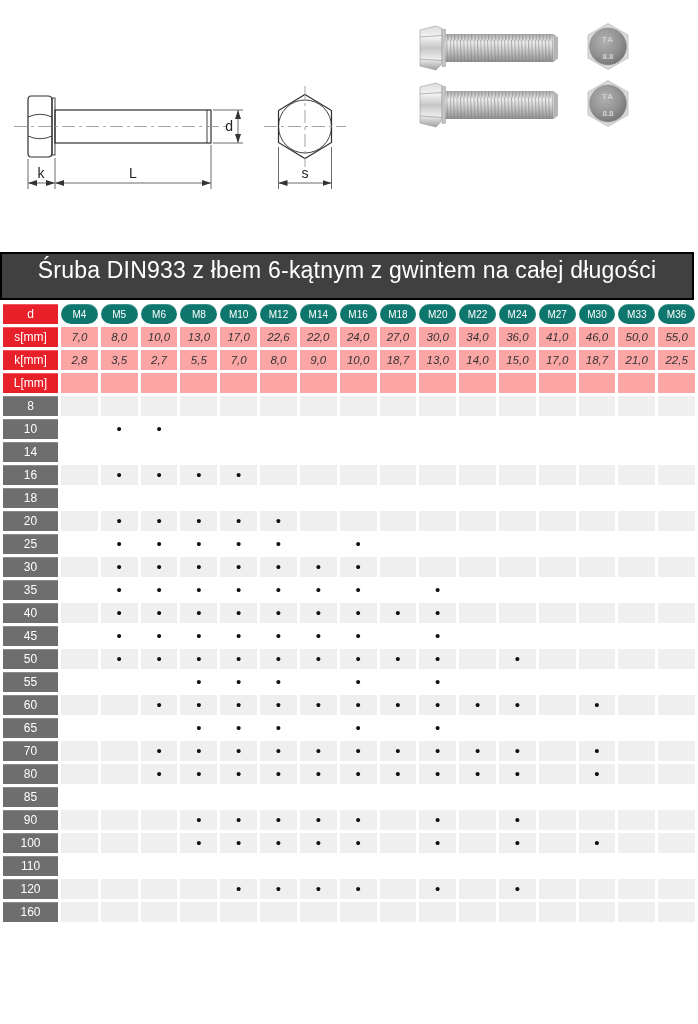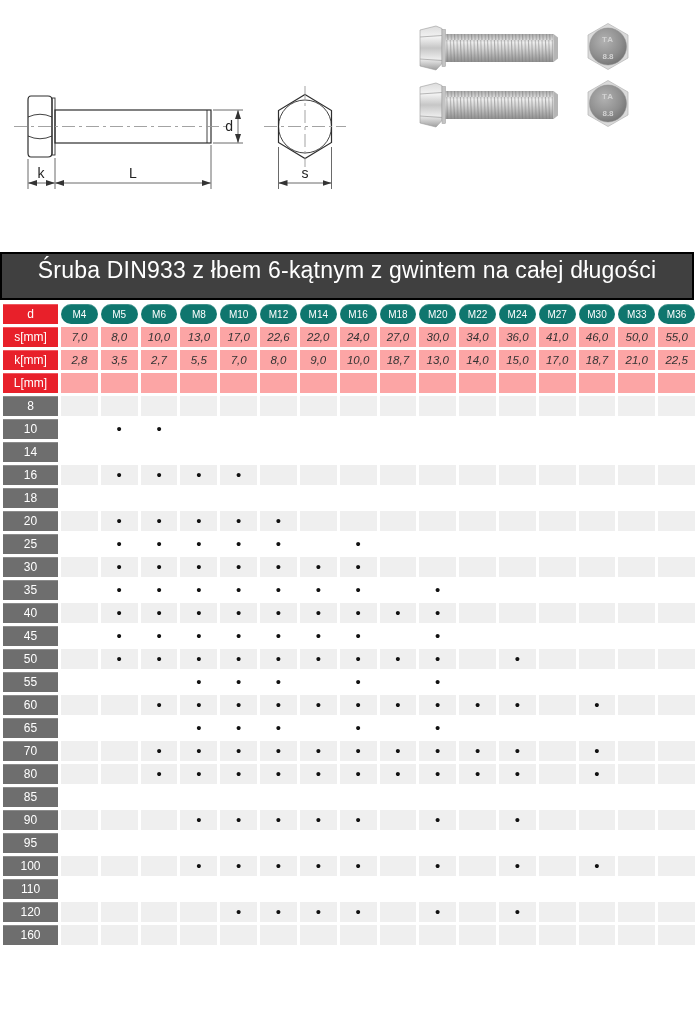--- a/index.html
+++ b/index.html
@@ -598,39 +598,20 @@
           <td class="cell-even"></td>
           <td class="cell-even"><span class="dot">•</span></td>
           <td class="cell-even"></td>
           <td class="cell-even"><span class="dot">•</span></td>
           <td class="cell-even"></td>
           <td class="cell-even"></td>
           <td class="cell-even"></td>
           <td class="cell-even"></td>
         </tr>
         <tr>
-          <th class="len-label">95</th>
-          <td class="cell-odd"></td>
-          <td class="cell-odd"></td>
-          <td class="cell-odd"></td>
-          <td class="cell-odd"></td>
-          <td class="cell-odd"></td>
-          <td class="cell-odd"></td>
-          <td class="cell-odd"></td>
-          <td class="cell-odd"></td>
-          <td class="cell-odd"></td>
-          <td class="cell-odd"></td>
-          <td class="cell-odd"></td>
-          <td class="cell-odd"></td>
-          <td class="cell-odd"></td>
-          <td class="cell-odd"></td>
-          <td class="cell-odd"></td>
-          <td class="cell-odd"></td>
-        </tr>
-        <tr>
           <th class="len-label">100</th>
           <td class="cell-even"></td>
           <td class="cell-even"></td>
           <td class="cell-even"></td>
           <td class="cell-even"><span class="dot">•</span></td>
           <td class="cell-even"><span class="dot">•</span></td>
           <td class="cell-even"><span class="dot">•</span></td>
           <td class="cell-even"><span class="dot">•</span></td>
           <td class="cell-even"><span class="dot">•</span></td>
           <td class="cell-even"></td>

